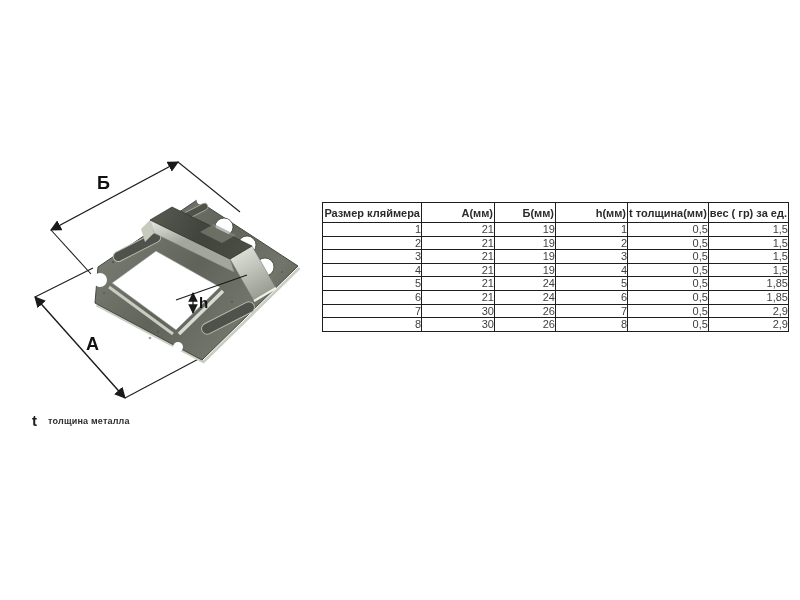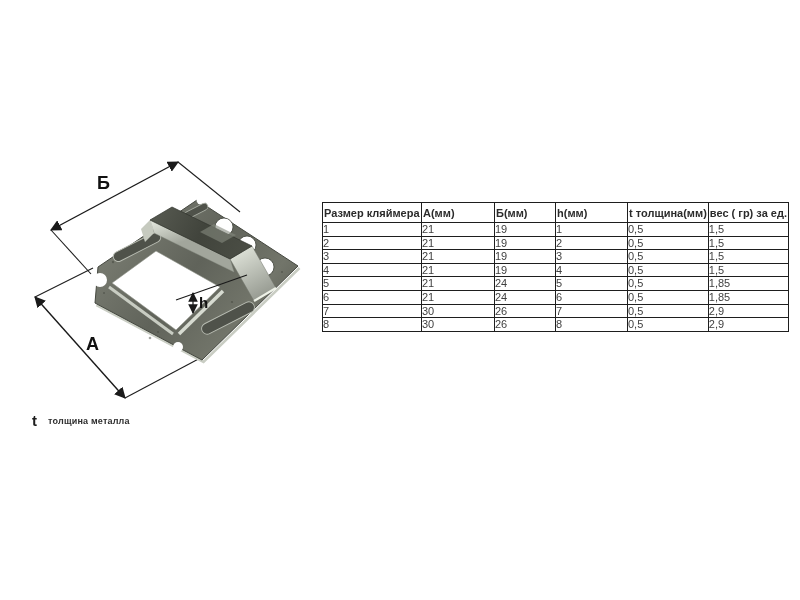--- a/index.html
+++ b/index.html
@@ -17,21 +17,21 @@
   }
   .thickness-note .sym { font-size:15px; font-weight:700; line-height:1; }
   .thickness-note .txt { font-size:9px; font-weight:600; letter-spacing:.2px; color:#2e2e2e;text-align:right; }
 
   table.spec-table {
     position:absolute; left:322px; top:202px;
     border-collapse:collapse; table-layout:fixed;
     font-family:"Liberation Sans", sans-serif;
   }
   .spec-table th, .spec-table td {
-    border:1.5px solid #1e1e1e; text-align:left; vertical-align:middle;
+    border:1.5px solid #1e1e1e; text-align:right; vertical-align:middle;
     overflow:hidden; white-space:nowrap;
   }
   .spec-table th {
     height:19px; font-size:11px; font-weight:600; color:#2b2b2b; padding:0 1px;
   }
   .spec-table td {
     height:12.6px; line-height:12.6px; font-size:11px; color:#3f3f3f; padding:0;
   }
 </style>
 </head>

